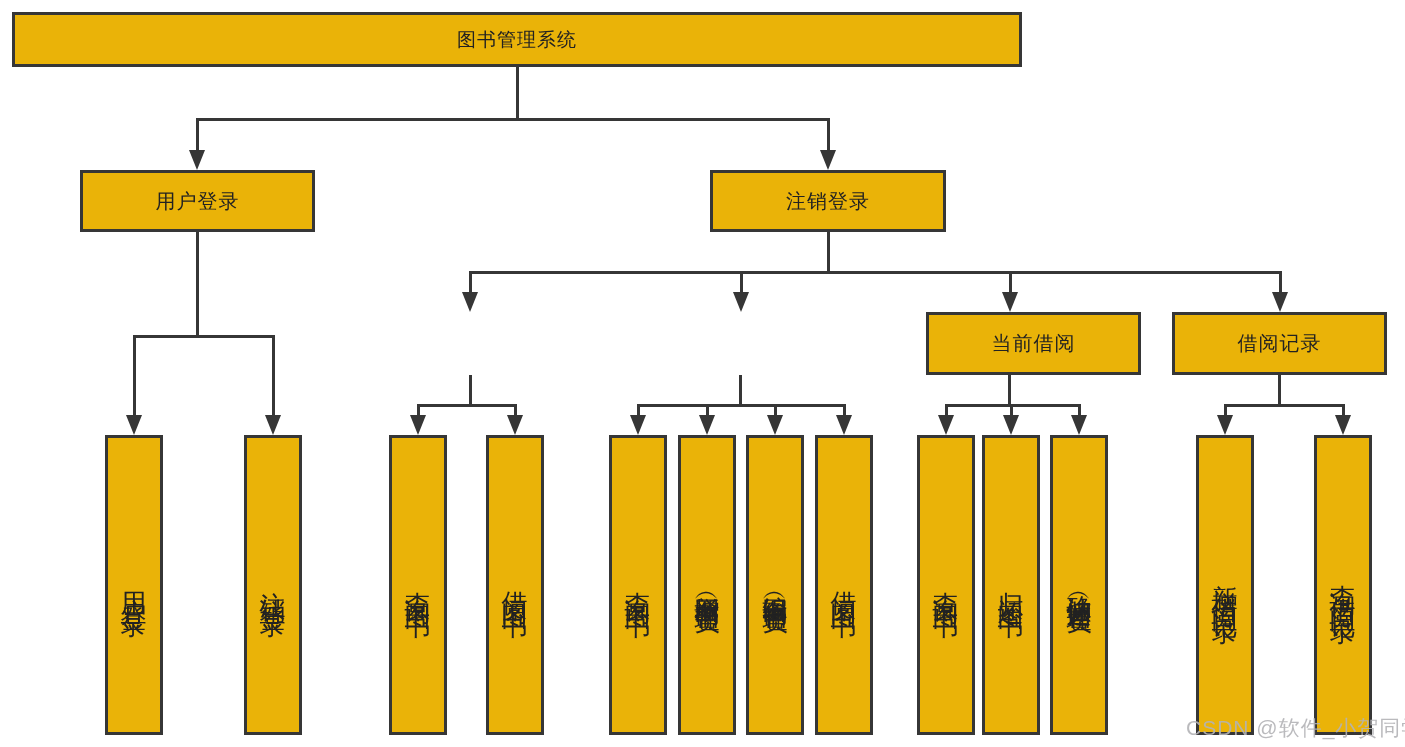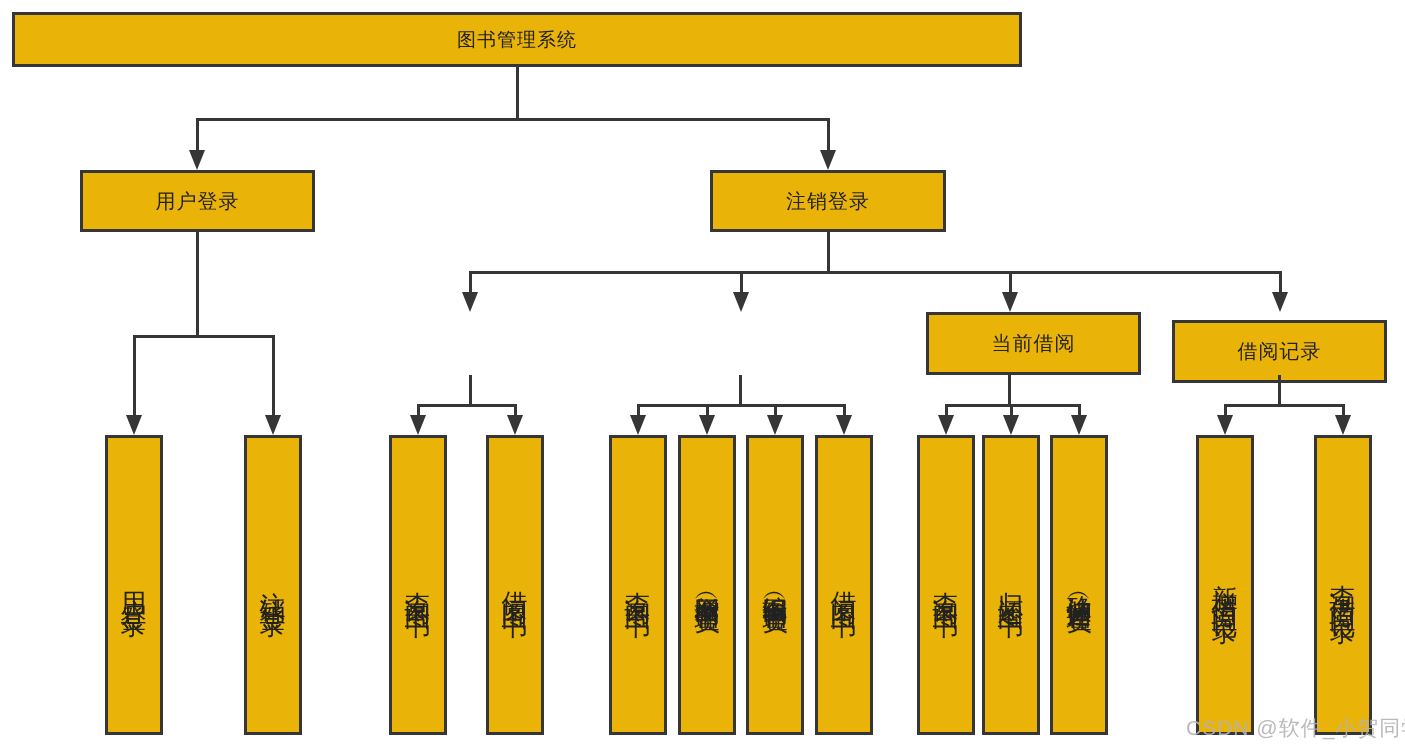--- a/index.html
+++ b/index.html
@@ -34,21 +34,21 @@
 <body>
 
 <div id="canvas">
 
   <div class="node root-node" style="left:12px;top:12px;width:1010px;height:55px;">图书管理系统</div>
 
   <div class="node" style="left:80px;top:170px;width:235px;height:62px;">用户登录</div>
   <div class="node" style="left:710px;top:170px;width:236px;height:62px;">注销登录</div>
 
   <div class="node" style="left:902px;top:312px;width:215px;height:63px;margin-left:24px;">当前借阅</div>
-  <div class="node" style="left:1172px;top:312px;width:215px;height:63px;margin-top:8px;">借阅记录</div>
+  <div class="node" style="left:1172px;top:312px;width:215px;height:63px;">借阅记录</div>
 
   <div class="node leaf" style="left:105px;top:435px;width:58px;height:300px;">用户登录</div>
   <div class="node leaf" style="left:244px;top:435px;width:58px;height:300px;">注销登录</div>
 
   <div class="node leaf" style="left:389px;top:435px;width:58px;height:300px;">查询图书</div>
   <div class="node leaf" style="left:486px;top:435px;width:58px;height:300px;">借阅图书</div>
 
   <div class="node leaf" style="left:609px;top:435px;width:58px;height:300px;">查询图书</div>
   <div class="node leaf tight" style="left:678px;top:435px;width:58px;height:300px;">新增图书（管理员）</div>
   <div class="node leaf tight" style="left:746px;top:435px;width:58px;height:300px;">编辑图书（管理员）</div>

